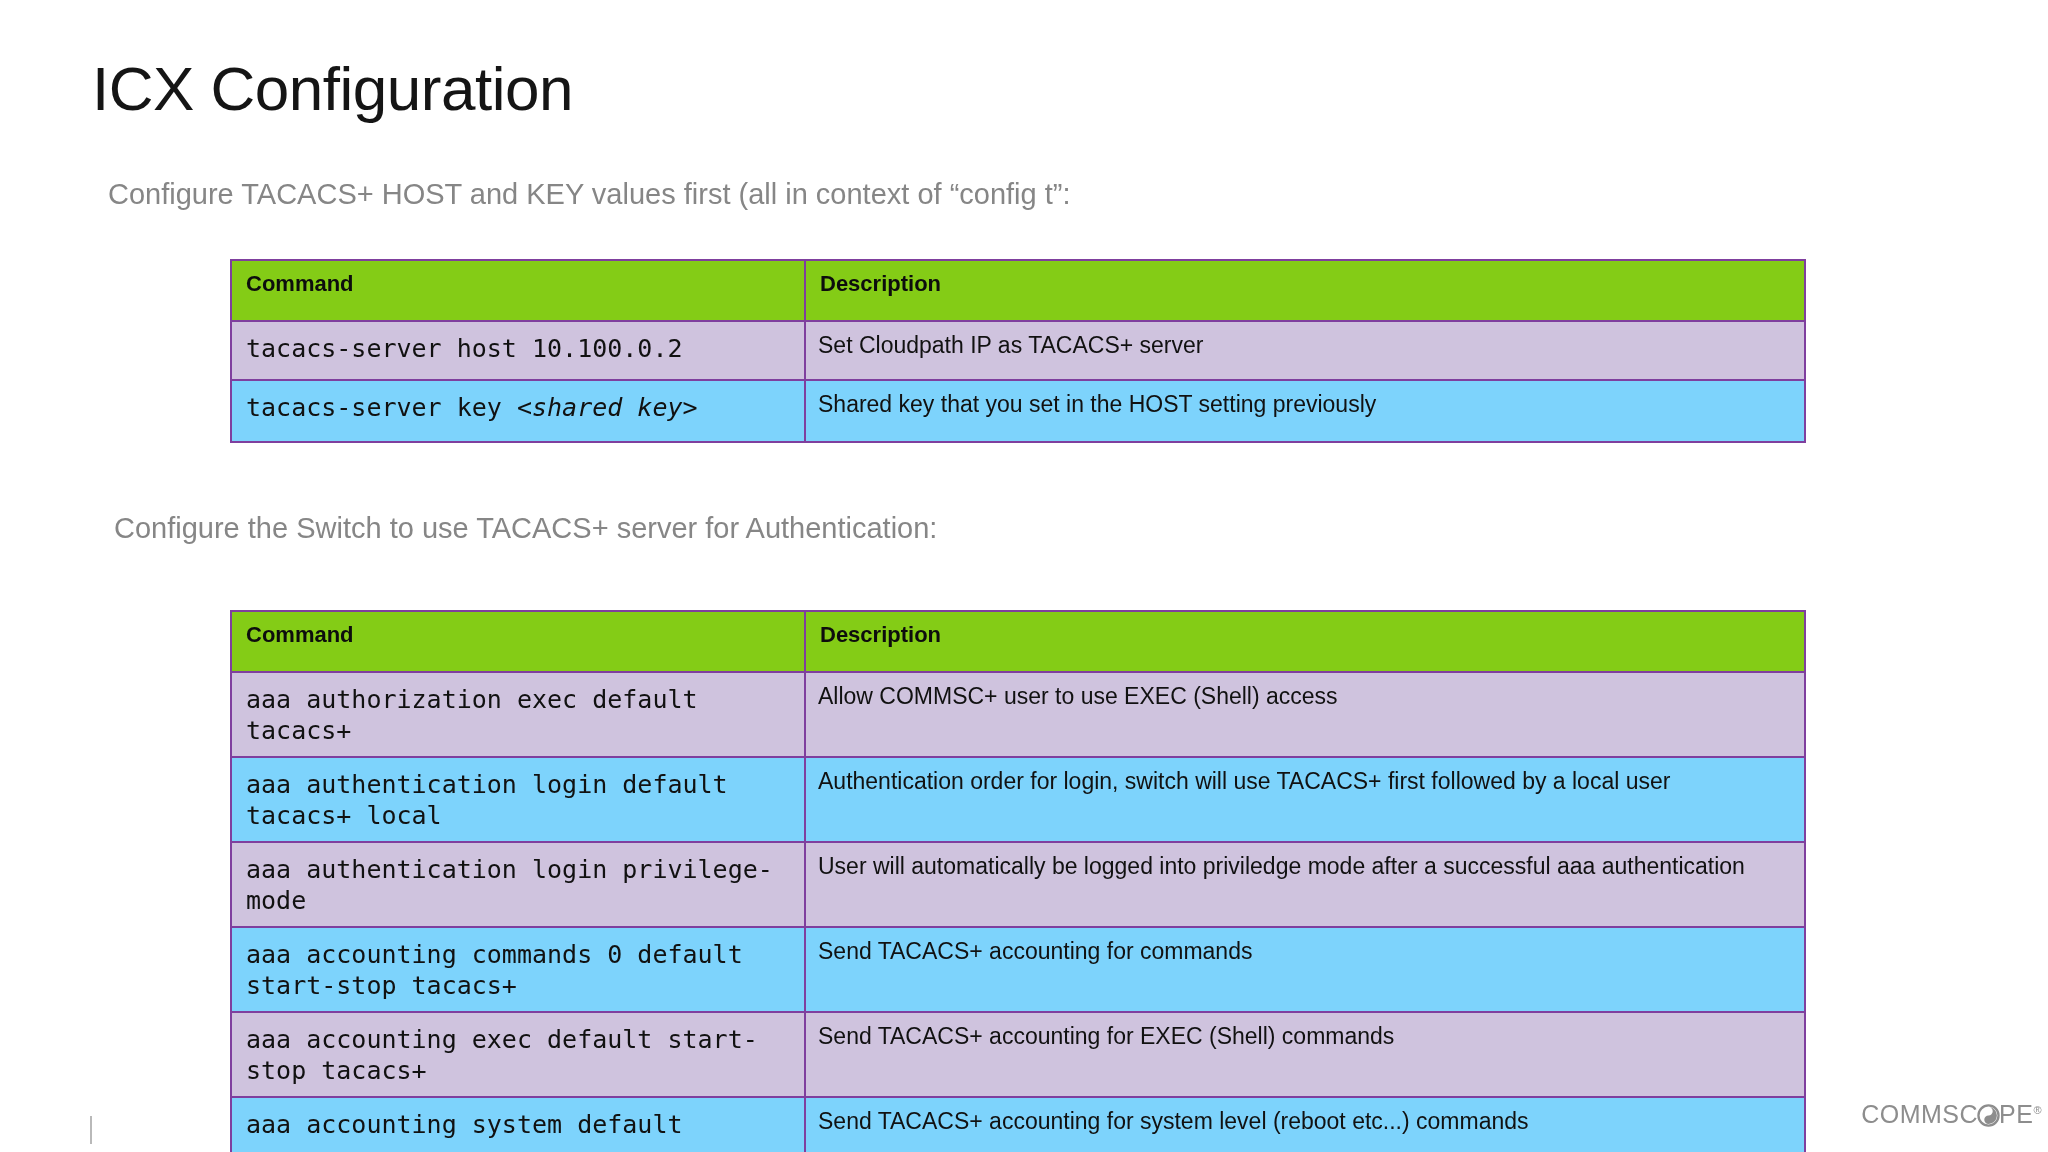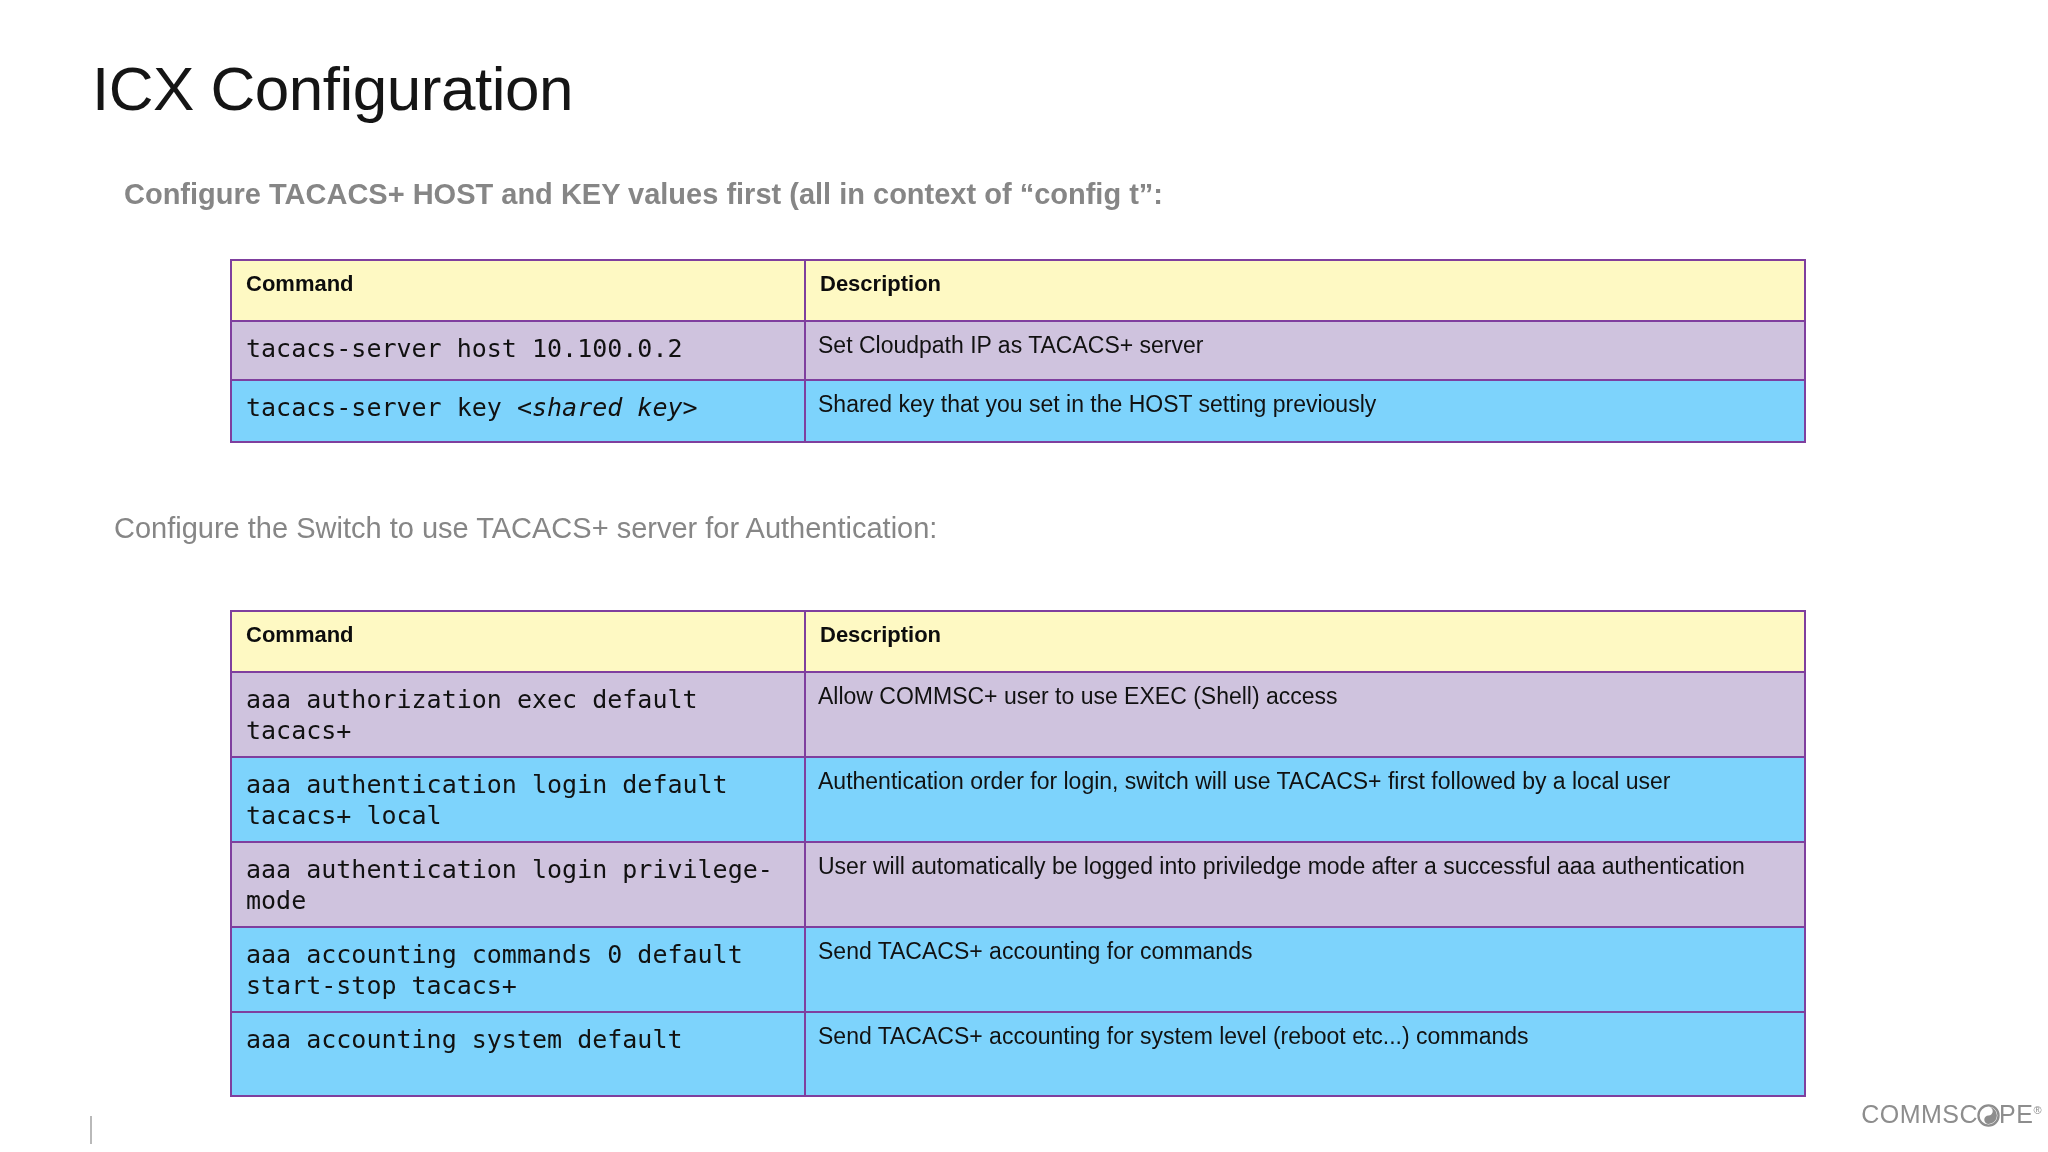--- a/index.html
+++ b/index.html
@@ -31,25 +31,25 @@
     font-size: 62px;
     font-weight: 400;
     color: #151515;
     letter-spacing: -0.5px;
     line-height: 1.0;
     white-space: nowrap;
   }
 
   .lead-1 {
     position: absolute;
-    left: 124px;
+    left: 108px;
     top: 178px;
     font-size: 29px;
     color: #868686;
-    font-weight: 700;
+    font-weight: 400;
     white-space: nowrap;
   }
 
   .lead-2 {
     position: absolute;
     left: 114px;
     top: 512px;
     font-size: 29px;
     color: #868686;
     font-weight: 400;
@@ -67,21 +67,21 @@
     border: 2px solid #7f3f9e;
     padding: 0;
     vertical-align: top;
     text-align: left;
   }
 
   .col-cmd { width: 574px; }
   .col-desc { width: 1000px; }
 
   .hdr-cell {
-    background: #fef9c3;
+    background: #84cc16;
     height: 59px;
   }
   .hdr-cell .inner {
     padding: 10px 0 0 14px;
     font-size: 22px;
     font-weight: bold;
     color: #0d0d0d;
     font-family: "Liberation Sans", sans-serif;
   }
 
@@ -256,20 +256,28 @@
         </td>
       </tr>
       <tr class="row-plain r-b">
         <td class="cmd-cell">
           <div class="inner">aaa accounting commands 0 default start-stop tacacs+</div>
         </td>
         <td class="desc-cell">
           <div class="inner">Send TACACS+ accounting for commands</div>
         </td>
       </tr>
+      <tr class="row-shaded r-b">
+        <td class="cmd-cell">
+          <div class="inner">aaa accounting exec default start-stop tacacs+</div>
+        </td>
+        <td class="desc-cell">
+          <div class="inner">Send TACACS+ accounting for EXEC (Shell) commands</div>
+        </td>
+      </tr>
       <tr class="row-plain r-b">
         <td class="cmd-cell">
           <div class="inner">aaa accounting system default</div>
         </td>
         <td class="desc-cell">
           <div class="inner">Send TACACS+ accounting for system level (reboot etc...) commands</div>
         </td>
       </tr>
     </tbody>
   </table>

